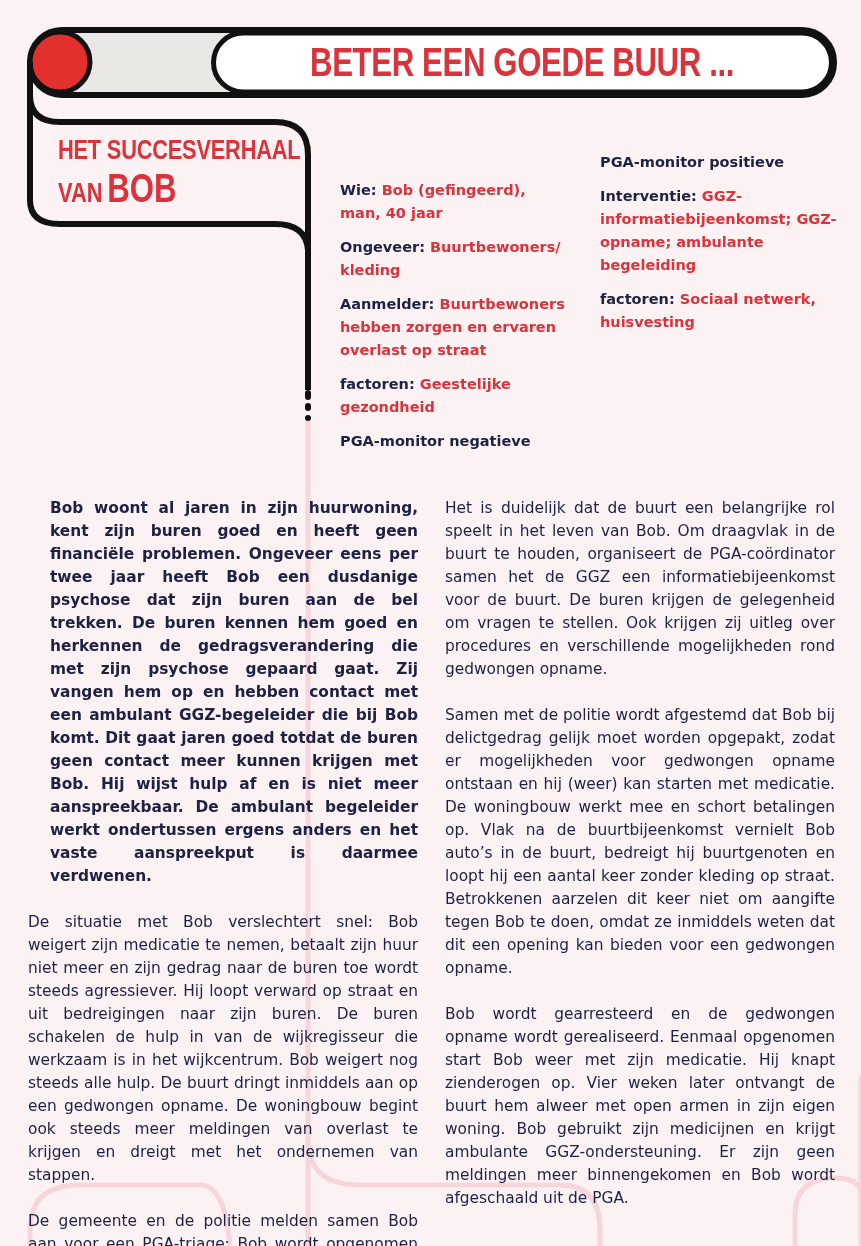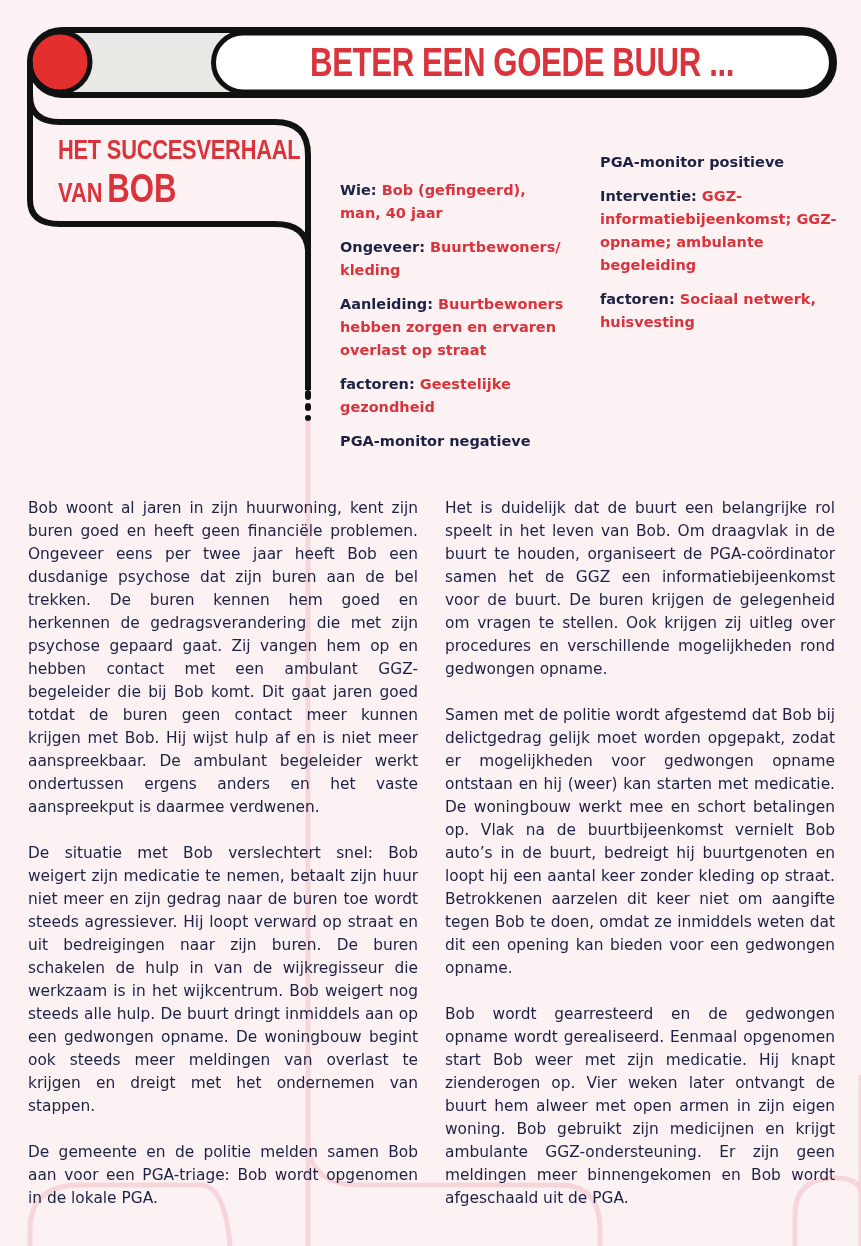--- a/index.html
+++ b/index.html
@@ -55,21 +55,21 @@
       position: absolute;
       top: 497px;
       font-size: 15.4px;
       line-height: 23px;
       text-align: justify;
       color: #1d2144;
     }
     .col p { margin: 0 0 23px 0; }
     .col-left { left: 28px; width: 390px; }
     .col-right { left: 445px; width: 390px; }
-    .col-left p.lead { font-weight: normal; }
+    .col-left p.lead { font-weight: bold; margin-left: 22px; }
   </style>
 </head>
 <body>
 
 <svg class="deco" width="861" height="1246" viewBox="0 0 861 1246">
 
   <g stroke="#f6d6da" stroke-width="5" fill="none">
     <path d="M 308 420 L 308 1246"></path>
     <path d="M 308 1140 Q 308 1185 360 1185 L 560 1185 Q 600 1185 600 1230 L 600 1246"></path>
     <path d="M 30 1246 L 30 1230 Q 30 1185 80 1185 L 200 1185"></path>
@@ -100,21 +100,21 @@
 <div class="page-title">Beter een goede buur ...</div>
 
 <div class="subtitle">
   <span class="l1">Het succesverhaal</span>
   <span class="l2"><span>van</span><span class="bob">Bob</span></span>
 </div>
 
 <div class="facts facts-left">
   <div class="fact"><span class="label">Wie:</span> <span class="value">Bob (gefingeerd), man, 40 jaar</span></div>
   <div class="fact"><span class="label">Ongeveer:</span> <span class="value">Buurtbewoners/ kleding</span></div>
-  <div class="fact"><span class="label">Aanleiding:</span> <span class="value">Buurtbewoners hebben zorgen en ervaren overlast op straat</span></div>
+  <div class="fact"><span class="label">Aanmelder:</span> <span class="value">Buurtbewoners hebben zorgen en ervaren overlast op straat</span></div>
   <div class="fact"><span class="label">factoren:</span> <span class="value">Geestelijke gezondheid</span></div>
   <div class="fact"><span class="label">PGA-monitor negatieve</span></div>
 </div>
 
 <div class="facts facts-right">
   <div class="fact"><span class="label">PGA-monitor positieve</span></div>
   <div class="fact"><span class="label">Interventie:</span> <span class="value">GGZ-informatiebijeenkomst; GGZ-opname; ambulante begeleiding</span></div>
   <div class="fact"><span class="label">factoren:</span> <span class="value">Sociaal netwerk, huisvesting</span></div>
 </div>
 

